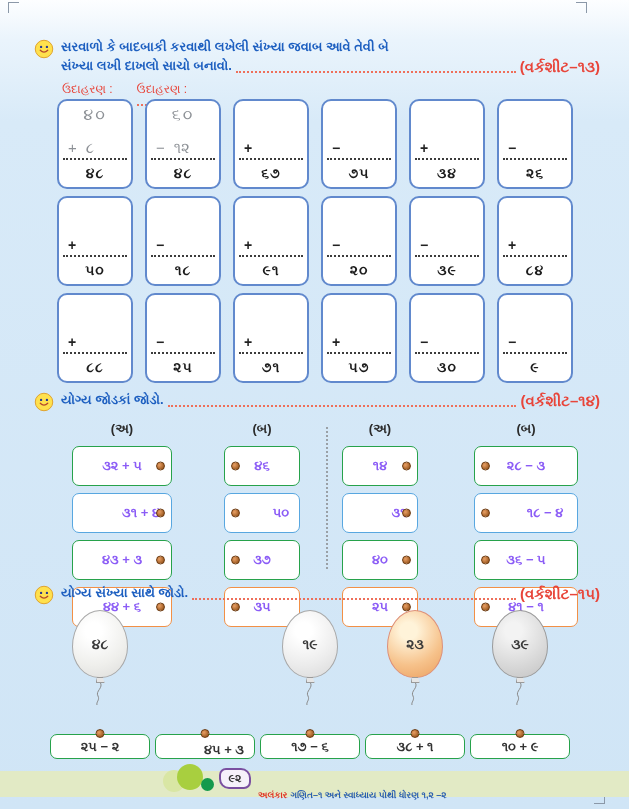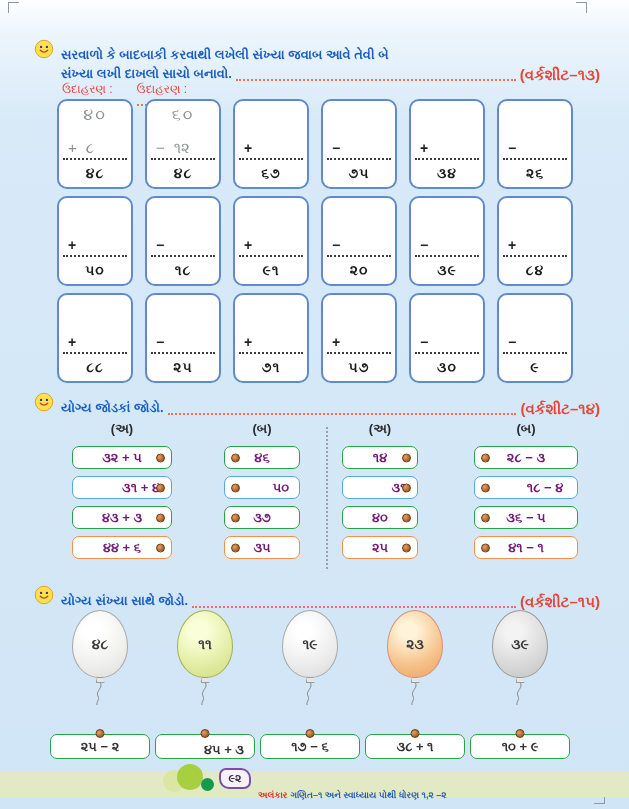--- a/index.html
+++ b/index.html
@@ -11,21 +11,21 @@
   }
   
   .crop { position:absolute; width:11px; height:11px; }
   .crop.tl { left:8px; top:2px; border-left:1px solid #8b98a8; border-top:1px solid #8b98a8; }
   .crop.tr { left:576px; top:2px; border-right:1px solid #8b98a8; border-top:1px solid #8b98a8; }
   .crop.br { left:594px; top:793px; border-right:1px solid #8b98a8; border-bottom:1px solid #8b98a8; }
 
   
   .sec-head { position:absolute; left:34px; width:566px; display:flex; gap:7px; align-items:flex-start; }
   .smiley { flex:0 0 auto; margin-top:1px; }
-  .head-text { flex:1;margin-top:8px; }
+  .head-text { flex:1; }
   .head-line1 { color:#1d5fc0; font-weight:bold; font-size:13px; line-height:1.45; }
   .head-line2 { display:flex; align-items:flex-end; }
   .head-line2 .ht { color:#1d5fc0; font-weight:bold; font-size:13px; line-height:1.45; }
   .leader { flex:1; border-bottom:2px dotted #ee6f5a; margin:0 4px 3px 4px; height:1px; }
   .tag { color:#e8453a; font-weight:bold; font-size:15px; white-space:nowrap; }
 
   
   #example-labels { position:absolute; left:62px; top:82px; display:flex; gap:24px; }
   .ex-label { color:#e8453a; font-size:12px; font-weight:normal;
               border-bottom:2px dotted #ee6f5a; padding-bottom:8px; }
@@ -44,23 +44,23 @@
   .card.example .op { color:#8d9196; font-size:15px; font-weight:normal; }
   .operand { color:#8d9196; font-size:15px; line-height:1; }
   .dotline { border-top:2px dotted #3c3c3c; margin:0 4px; }
   .answer { height:27px; display:flex; align-items:center; justify-content:center;
             font-weight:bold; font-size:14px; color:#1c1c1c; letter-spacing:1px; }
 
   
   #match-area { position:absolute; left:0; top:421px; width:629px; height:152px; }
   .mcol { position:absolute; display:flex; flex-direction:column; gap:7px; align-items:center; }
   .mcol-head { font-size:13px; color:#2b2b2b; font-weight:bold; height:18px; }
-  .mbox { width:100%; height:23px; background:#fff; border:1.7px solid #27a24b; border-radius:7px;
+  .mbox { width:100%; height:40px; background:#fff; border:1.7px solid #27a24b; border-radius:7px;
           display:flex; align-items:center; justify-content:center; position:relative;
-          font-weight:bold; font-size:13px; color:#701a75; }
+          font-weight:bold; font-size:13px; color:#8b5cf6; }
   .c-green  { border-color:#27a24b; }
   .c-blue   { border-color:#58a7e0;padding-left:38px; }
   .c-orange { border-color:#f29046; }
   .dot { width:9px; height:9px; border-radius:50%;
          background:radial-gradient(circle at 35% 35%, #e0975c 10%, #9c5a22 75%);
          border:1px solid #6e3c12; }
   .dot-r { position:absolute; right:6px; top:50%; transform:translateY(-50%); }
   .dot-l { position:absolute; left:6px;  top:50%; transform:translateY(-50%); }
   #match-divider { position:absolute; left:326px; top:6px; height:142px; border-left:2px dotted #9aa0a6; }
 
@@ -436,29 +436,20 @@
 
   <div class="b-wrap" style="left:68px;">
     <div class="balloon b0">
         <span>૪૮</span>
       </div>
     <div class="knot"></div>
     <svg class="bstring" width="14" height="24" viewBox="0 0 14 24">
         <path d="M7 0 C 11 6, 2 9, 5 14 C 7 18, 3 20, 4 23" stroke="#8a8a8a" stroke-width="1" fill="none"></path>
       </svg>
   </div>
-  <div class="b-wrap" style="left:173px;">
-    <div class="balloon b1">
-        <span>૧૧</span>
-      </div>
-    <div class="knot"></div>
-    <svg class="bstring" width="14" height="24" viewBox="0 0 14 24">
-        <path d="M7 0 C 11 6, 2 9, 5 14 C 7 18, 3 20, 4 23" stroke="#8a8a8a" stroke-width="1" fill="none"></path>
-      </svg>
-  </div>
   <div class="b-wrap" style="left:278px;">
     <div class="balloon b2">
         <span>૧૯</span>
       </div>
     <div class="knot"></div>
     <svg class="bstring" width="14" height="24" viewBox="0 0 14 24">
         <path d="M7 0 C 11 6, 2 9, 5 14 C 7 18, 3 20, 4 23" stroke="#8a8a8a" stroke-width="1" fill="none"></path>
       </svg>
   </div>
   <div class="b-wrap" style="left:383px;">

